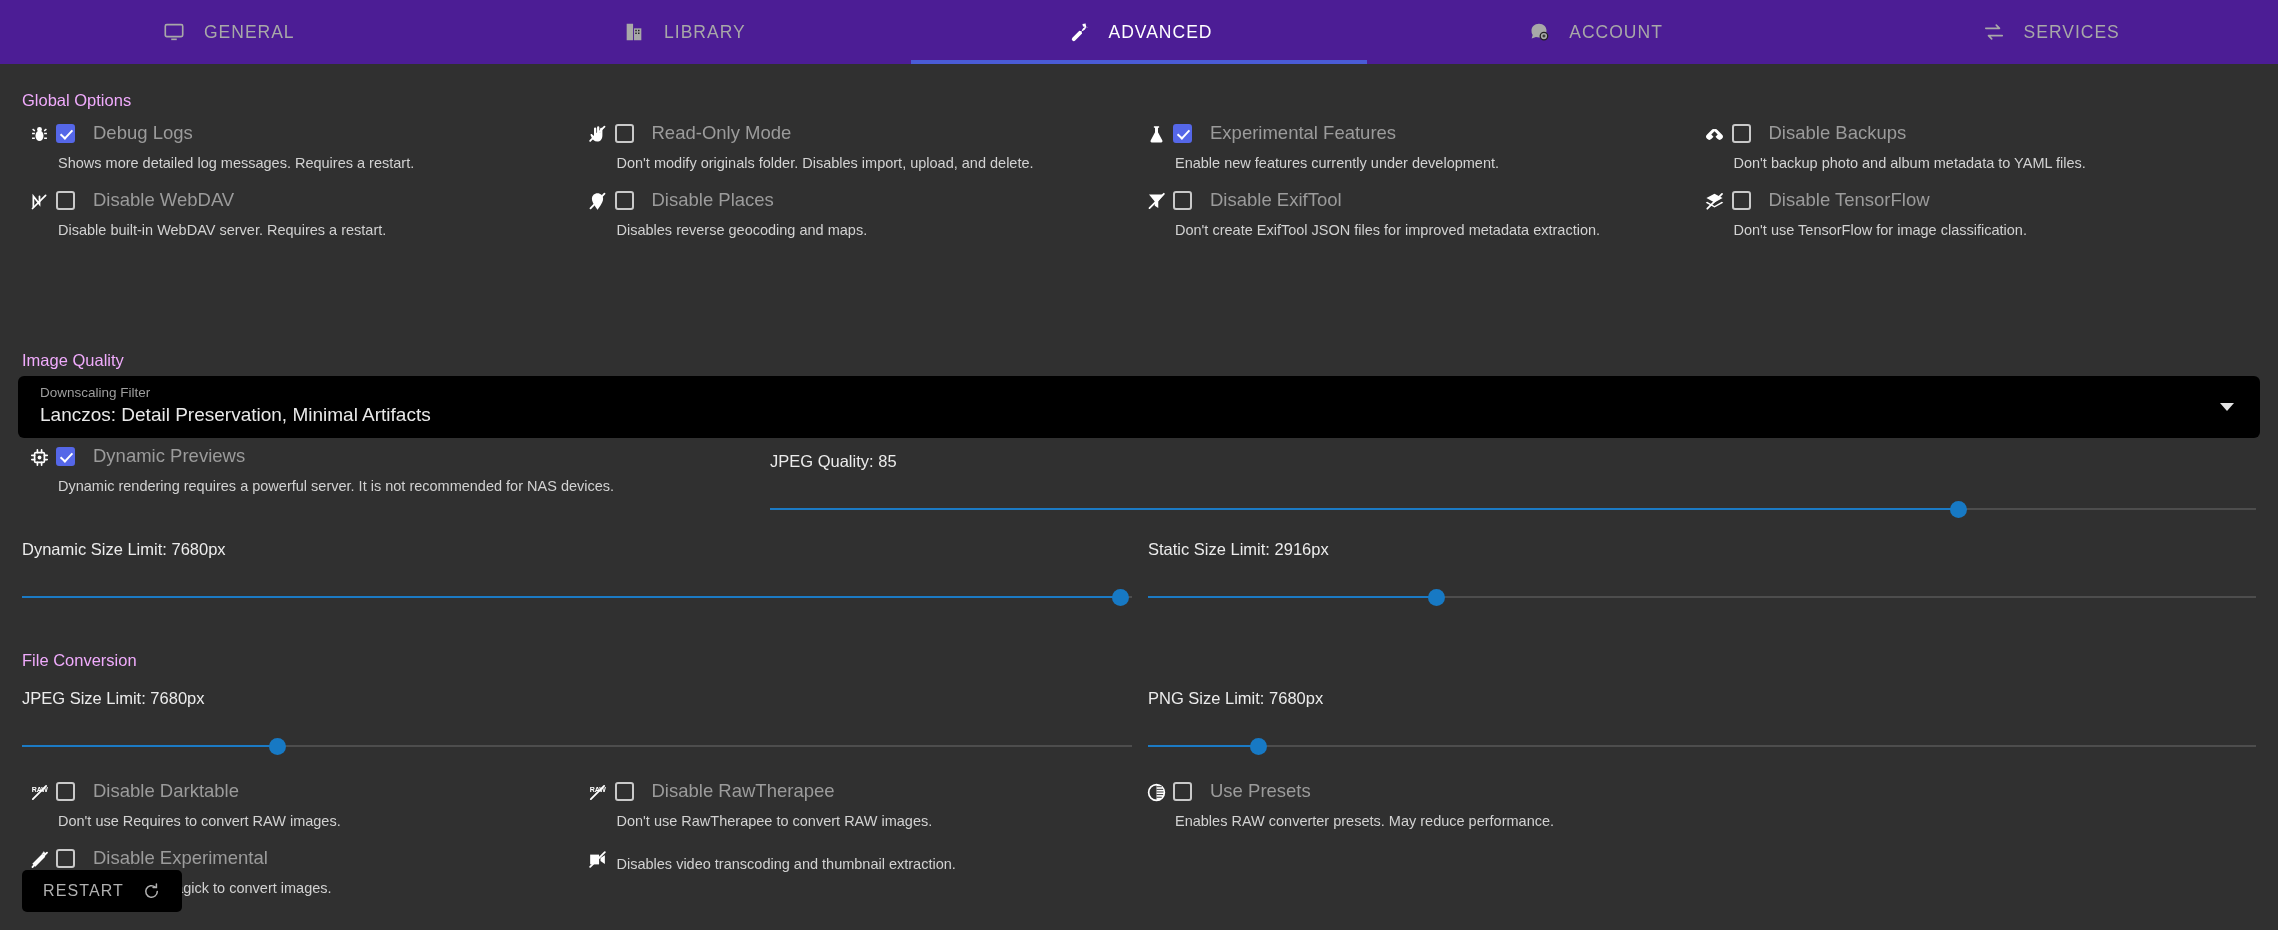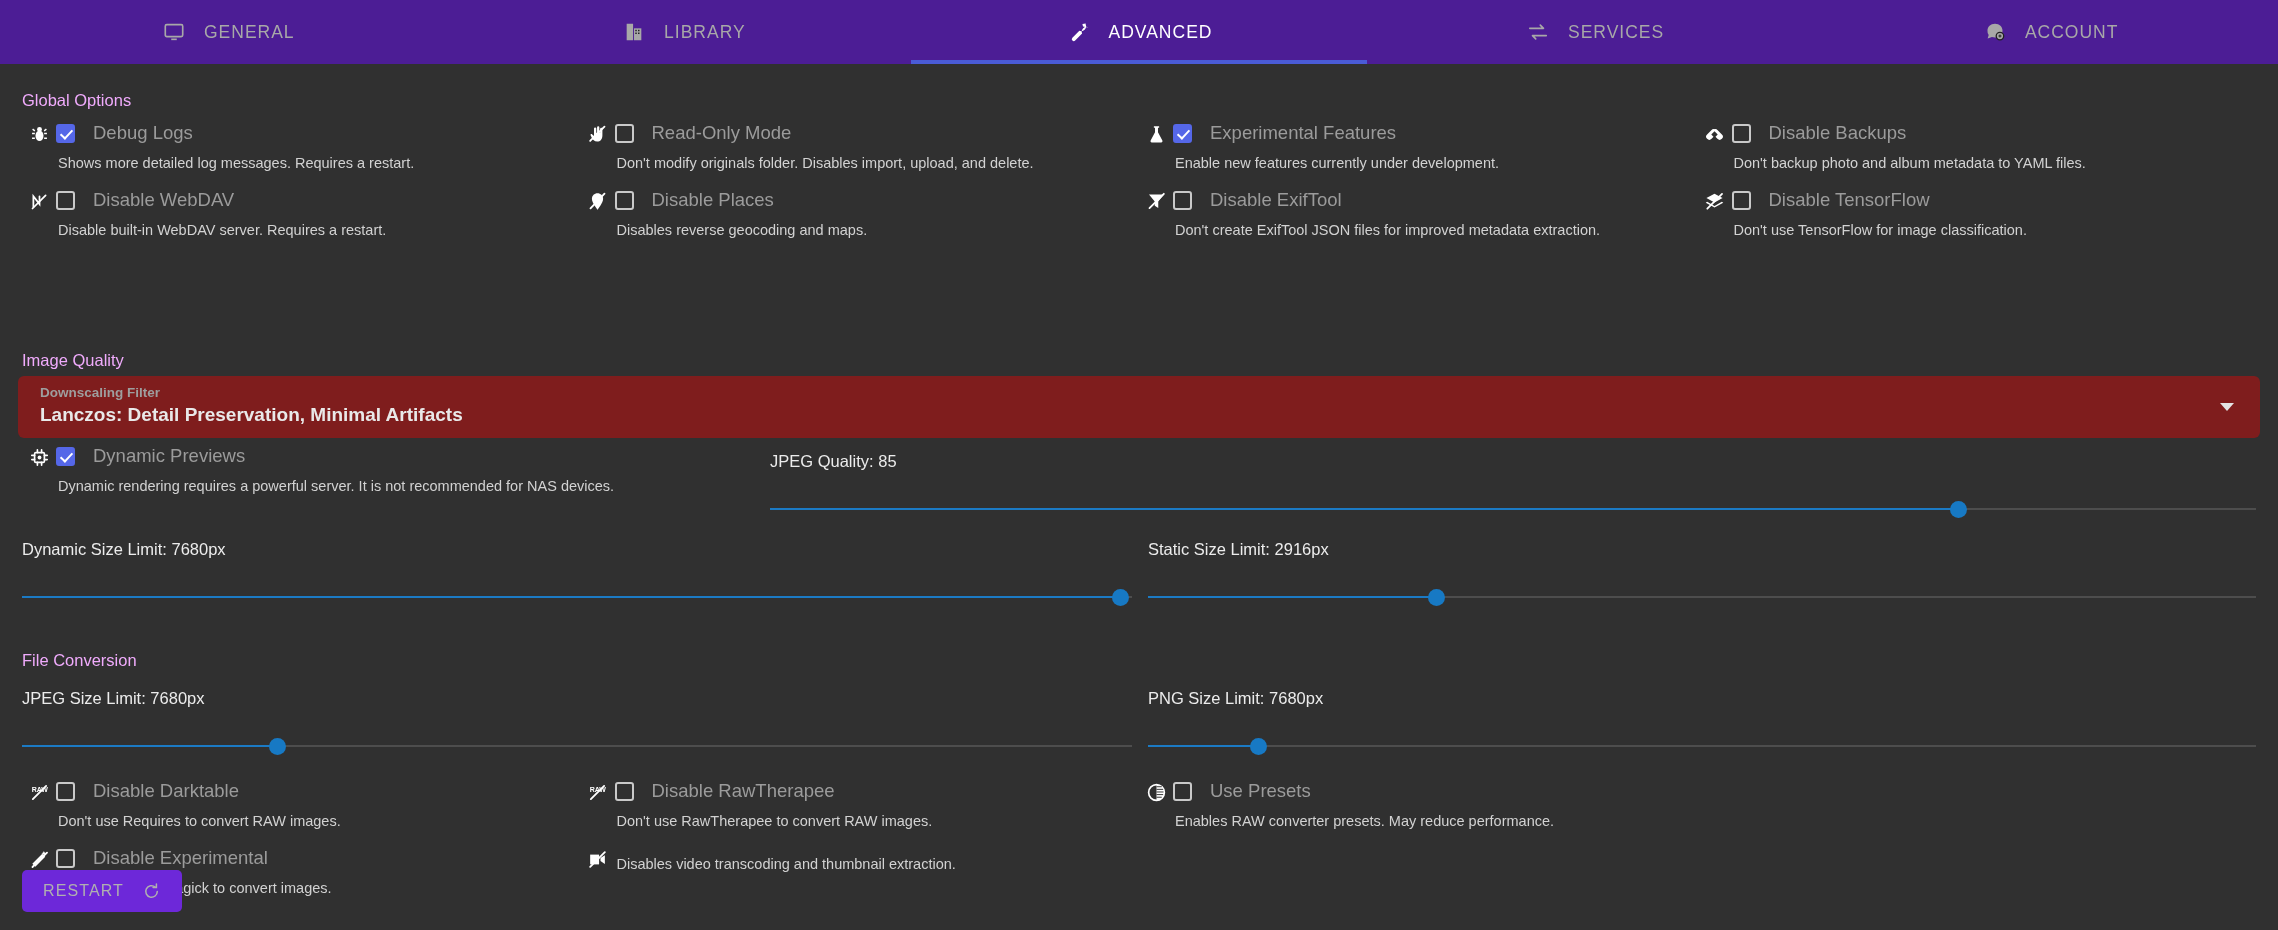--- a/index.html
+++ b/index.html
@@ -105,27 +105,26 @@
   .opt-desc {
     font-size: 14.5px;
     color: #d2d2d2;
     margin-top: 10px;
     margin-left: 2px;
     white-space: nowrap;
   }
 
   
   .select-field {
-    background: #7f1d1d;
+    background: #000000;
     border-radius: 6px;
     height: 62px;
     padding: 9px 22px 0 22px;
     position: relative;
     cursor: pointer;
-    font-weight: bold;
   }
   .select-caption { font-size: 13.5px; color: #9e9e9e; }
   .select-value { font-size: 19px; color: #e9e9e9; margin-top: 4px; }
   .select-arrow {
     position: absolute;
     right: 26px; top: 27px;
     width: 0; height: 0;
     border-left: 7px solid transparent;
     border-right: 7px solid transparent;
     border-top: 8px solid #e4e4e4;
@@ -162,21 +161,21 @@
     border-radius: 50%;
     background: #1779c4;
   }
 
   
   .restart-btn {
     position: absolute;
     left: 22px;
     bottom: 18px;
     height: 42px;
-    background: #6d28d9;
+    background: #000000;
     border-radius: 5px;
     display: inline-flex;
     align-items: center;
     gap: 18px;
     padding: 0 21px;
     cursor: pointer;
   }
   .restart-btn .rlabel {
     font-size: 16px;
     letter-spacing: 1.1px;
@@ -218,37 +217,37 @@
       <svg width="22" height="22" viewBox="0 0 24 24" fill="currentColor">
         <path d="M20.3 3.8a5.3 5.3 0 0 1-6.9 6.9l-7.6 7.6a2.1 2.1 0 1 0 3 3l7.6-7.6a5.3 5.3 0 0 1 6.9-6.9L20 6.6l-2.6-.7-.7-2.6 3.6-.5z" transform="translate(-1,0)"></path>
       </svg>
     </span>
     <span class="tab-label">ADVANCED</span>
     <span class="tab-underline"></span>
   </div>
 
   <div class="tab">
     <span class="tab-ico">
-      <svg width="22" height="22" viewBox="0 0 24 24" fill="none" stroke="currentColor" stroke-width="1.8" stroke-linecap="round" stroke-linejoin="round">
-        <path d="M3 8h15l-3.5-3.5"></path>
-          <path d="M21 16H6l3.5 3.5"></path>
-      </svg>
-    </span>
-    <span class="tab-label">SERVICES</span>
-  </div>
-
-  <div class="tab">
-    <span class="tab-ico">
       <svg width="22" height="22" viewBox="0 0 24 24" fill="currentColor">
         <path d="M12 3c4.9 0 8.2 3.4 8.2 7.6 0 4-3.2 7.4-8.2 7.4-1.2 0-2.3-.2-3.3-.5L4 19l1.1-3.6A7.4 7.4 0 0 1 3.8 10.6C3.8 6.4 7.1 3 12 3z"></path>
         <circle cx="17.4" cy="16.4" r="4.1" fill="currentColor" stroke="#212121" stroke-width="1.4"></circle>
         <path d="M15.7 16.4h3.4M17.4 14.7v3.4" stroke="#212121" stroke-width="1.2"></path>
       </svg>
     </span>
     <span class="tab-label">ACCOUNT</span>
+  </div>
+
+  <div class="tab">
+    <span class="tab-ico">
+      <svg width="22" height="22" viewBox="0 0 24 24" fill="none" stroke="currentColor" stroke-width="1.8" stroke-linecap="round" stroke-linejoin="round">
+        <path d="M3 8h15l-3.5-3.5"></path>
+          <path d="M21 16H6l3.5 3.5"></path>
+      </svg>
+    </span>
+    <span class="tab-label">SERVICES</span>
   </div>
 </div>
 
 <div class="page">
 
   <div style="position:absolute; left:22px; top:27px;">
     <span class="section-title">Global Options</span>
   </div>
 
   <div class="opt-grid" style="position:absolute; left:22px; right:22px; top:57px;">

